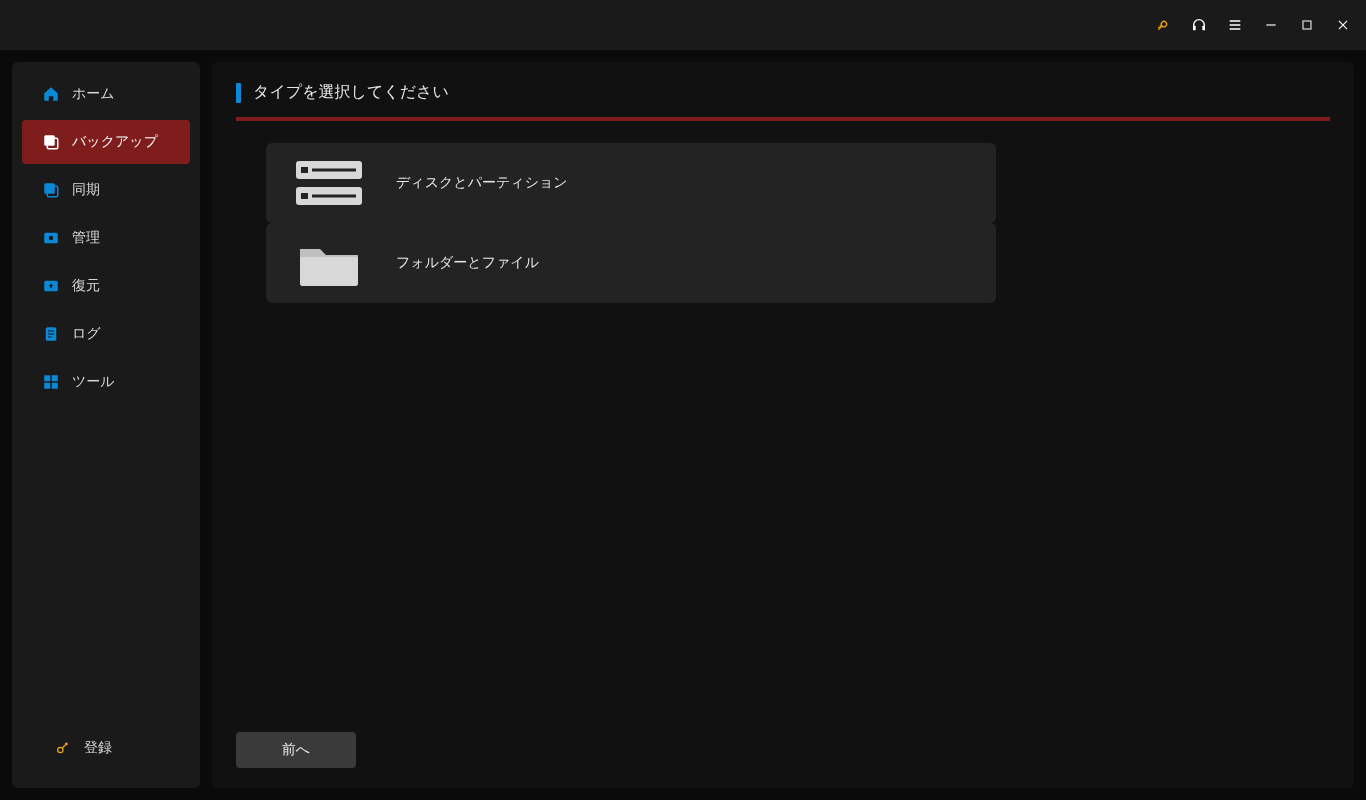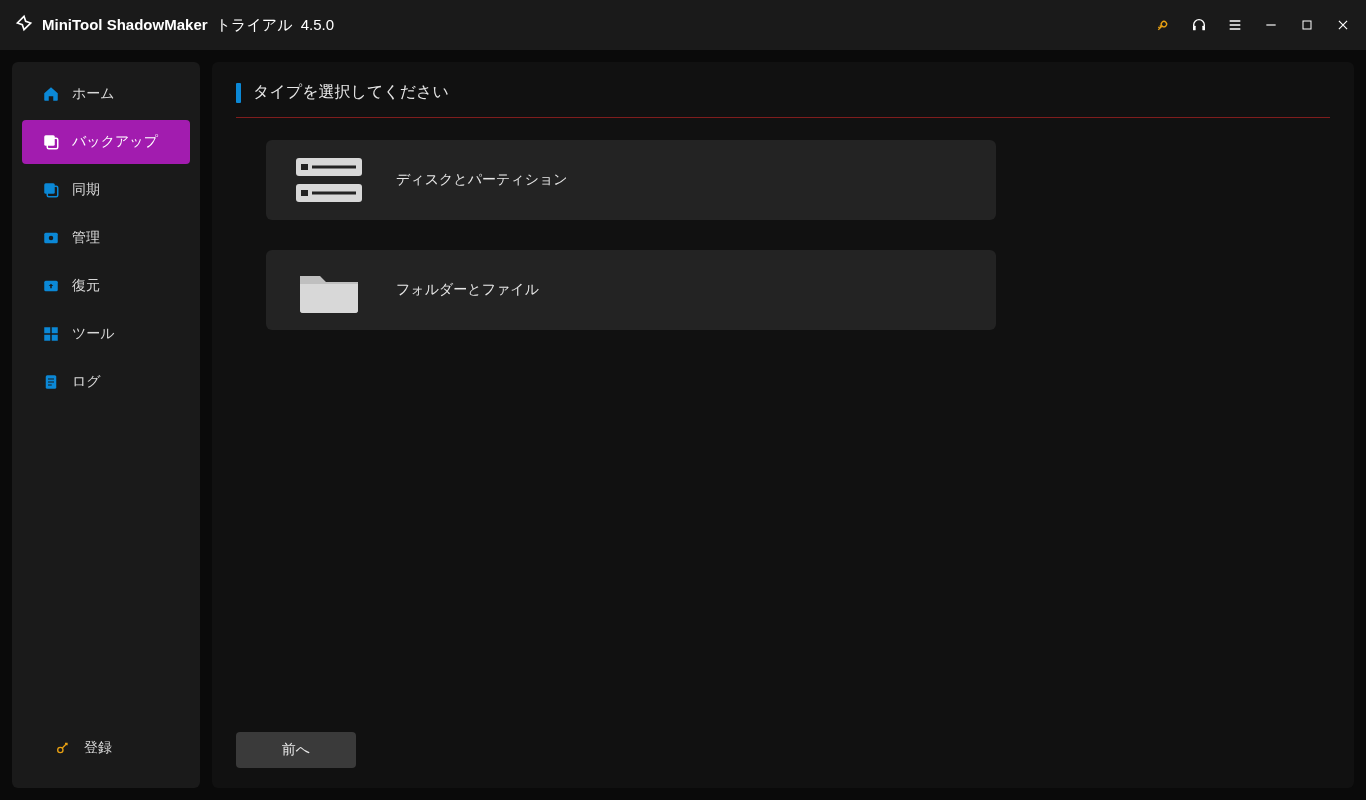--- a/index.html
+++ b/index.html
@@ -67,21 +67,21 @@
   align-items: center;
   gap: 12px;
   padding: 0 20px;
   margin: 0 10px 4px 10px;
   border-radius: 4px;
   font-size: 14px;
   cursor: pointer;
   color: #d8d8d8;
 }
 .nav-item.active {
-  background: #a21caf;
+  background: #7f1d1d;
   color: #fff;
 }
 .nav-item .nav-icon {
   width: 18px;
   height: 18px;
   display: flex;
   align-items: center;
   justify-content: center;
 }
 .nav-bottom {
@@ -94,38 +94,37 @@
   border-radius: 6px;
   position: relative;
   padding: 20px 24px;
   display: flex;
   flex-direction: column;
 }
 .page-header {
   display: flex;
   align-items: center;
   gap: 12px;
-  border-bottom: 1px solid #7f1d1d;
+  border-bottom: 4px solid #7f1d1d;
   padding-bottom: 14px;
   margin-bottom: 22px;
 }
 .accent-bar {
   width: 5px;
   height: 20px;
   background: #0b88d6;
   border-radius: 1px;
 }
 .page-title {
   font-size: 16px;
   font-weight: 500;
 }
 .option-cards {
   display: flex;
   flex-direction: column;
-  gap: 30px;
   padding-left: 30px;
 }
 .option-card {
   width: 730px;
   height: 80px;
   background: #232323;
   border-radius: 6px;
   display: flex;
   align-items: center;
   gap: 32px;
@@ -155,32 +154,20 @@
   border-radius: 4px;
   color: #e8e8e8;
   font-size: 14px;
   cursor: pointer;
 }
 </style>
 </head>
 <body>
 
 <div class="titlebar">
-  <div class="logo">
-    <span>
-      <svg width="20" height="20" viewBox="0 0 24 24" fill="none">
-          <path d="M4 12 L12 4 L14 10 L20 12 L12 20 L10 14 Z" stroke="#fff" stroke-width="2" fill="none"></path>
-        </svg>
-    </span>
-    <span class="app-name">
-      <span>MiniTool ShadowMaker</span>
-      <span class="trial">トライアル</span>
-      <span class="trial">4.5.0</span>
-    </span>
-  </div>
   <div class="spacer"></div>
   <div class="controls">
     <div class="ctl">
       <svg width="16" height="16" viewBox="0 0 24 24">
           <path d="M14 8a4 4 0 1 1 0 8 4 4 0 0 1 0-8Zm-4 4H2m3-3v3m3-3v3" stroke="#e8a012" stroke-width="2" fill="none" transform="rotate(-45 12 12)"></path>
         </svg>
     </div>
     <div class="ctl">
       <svg width="16" height="16" viewBox="0 0 24 24">
           <path d="M4 14v-2a8 8 0 0 1 16 0v2" stroke="#fff" stroke-width="2" fill="none"></path>
@@ -254,36 +241,36 @@
           <svg width="18" height="18" viewBox="0 0 24 24">
               <rect x="3" y="5" width="18" height="14" rx="2" fill="#0b88d6"></rect>
               <path d="M12 9l-3 3h2v3h2v-3h2l-3-3Z" fill="#1a1a1a"></path>
             </svg>
         </span>
         <span>復元</span>
       </div>
       <div class="nav-item">
         <span class="nav-icon">
           <svg width="18" height="18" viewBox="0 0 24 24">
+              <rect x="5" y="3" width="14" height="18" rx="2" fill="#0b88d6"></rect>
+              <path d="M8 8h8M8 12h8M8 16h5" stroke="#1a1a1a" stroke-width="1.5"></path>
+            </svg>
+        </span>
+        <span>ログ</span>
+      </div>
+      <div class="nav-item">
+        <span class="nav-icon">
+          <svg width="18" height="18" viewBox="0 0 24 24">
               <rect x="3" y="3" width="8" height="8" fill="#0b88d6"></rect>
               <rect x="13" y="3" width="8" height="8" fill="#0b88d6"></rect>
               <rect x="3" y="13" width="8" height="8" fill="#0b88d6"></rect>
               <rect x="13" y="13" width="8" height="8" fill="#0b88d6"></rect>
             </svg>
         </span>
         <span>ツール</span>
-      </div>
-      <div class="nav-item">
-        <span class="nav-icon">
-          <svg width="18" height="18" viewBox="0 0 24 24">
-              <rect x="5" y="3" width="14" height="18" rx="2" fill="#0b88d6"></rect>
-              <path d="M8 8h8M8 12h8M8 16h5" stroke="#1a1a1a" stroke-width="1.5"></path>
-            </svg>
-        </span>
-        <span>ログ</span>
       </div>
     </div>
     <div class="nav-bottom">
       <div class="nav-item">
         <span class="nav-icon">
           <svg width="16" height="16" viewBox="0 0 24 24">
               <circle cx="8" cy="15" r="4" stroke="#e8a012" stroke-width="2" fill="none"></circle>
               <path d="M11 12l7-7m-3 0h3v3" stroke="#e8a012" stroke-width="2" fill="none"></path>
             </svg>
         </span>

